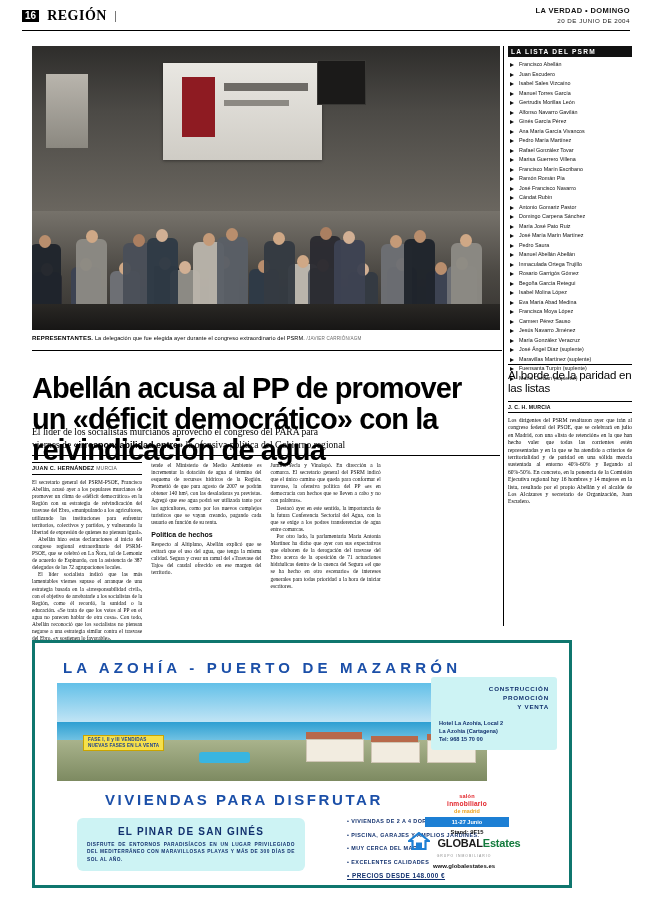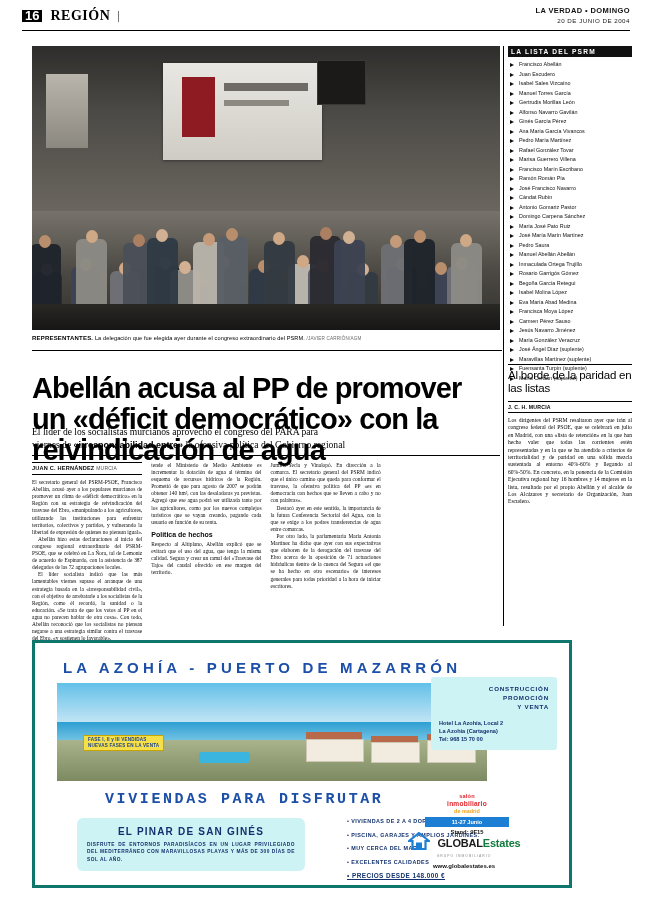--- a/index.html
+++ b/index.html
@@ -31,21 +31,21 @@
     top: 6px;
     right: 20px;
     height: 22px;
   }
   .folio-badge {
     display: inline-block;
     background: #000;
     color: #fff;
     font-family: "Liberation Sans", sans-serif;
     font-weight: bold;
-    font-size: 13px;
+    font-size: 10px;
     line-height: 10px;
     padding: 1px 3px;
     vertical-align: middle;
     letter-spacing: 0px;
   }
   .section-name {
     display: inline-block;
     font-family: "Liberation Serif", serif;
     font-weight: bold;
     font-size: 14px;
@@ -441,21 +441,21 @@
     margin-top: 8px;
     font-family: "Liberation Sans", sans-serif;
     font-weight: bold;
     font-size: 5.6px;
     line-height: 8px;
     color: #12316e;
   }
   .ad-sub {
     position: absolute;
     left: 70px; top: 148px;
-    font-family: Liberation Mono, monospace;
+    font-family: Liberation Sans, sans-serif;
     font-weight: bold;
     font-size: 15px;
     letter-spacing: 2.6px;
     color: #1b4fa8;
   }
   .ad-namebox {
     position: absolute;
     left: 42px; top: 175px;
     width: 228px;
     background: #cdf3f4;

